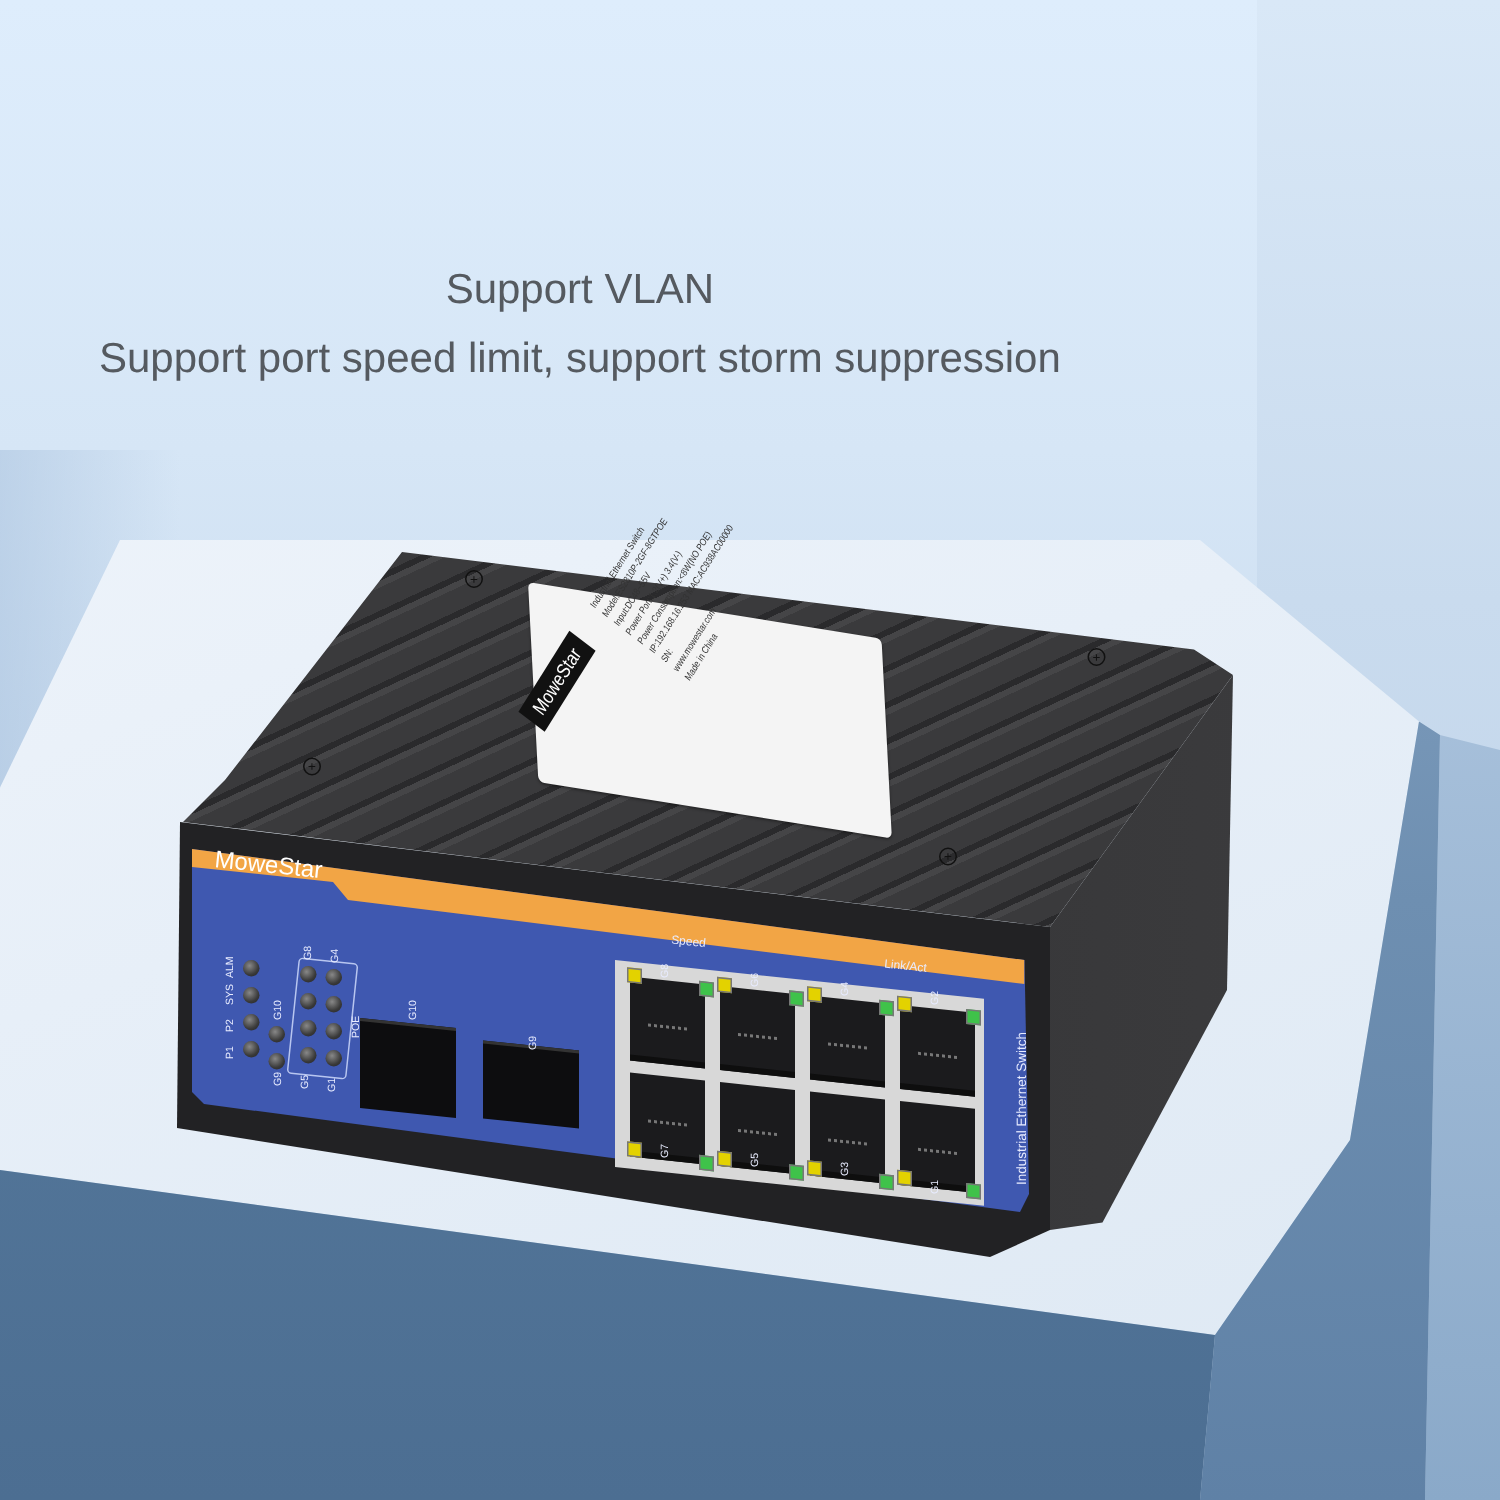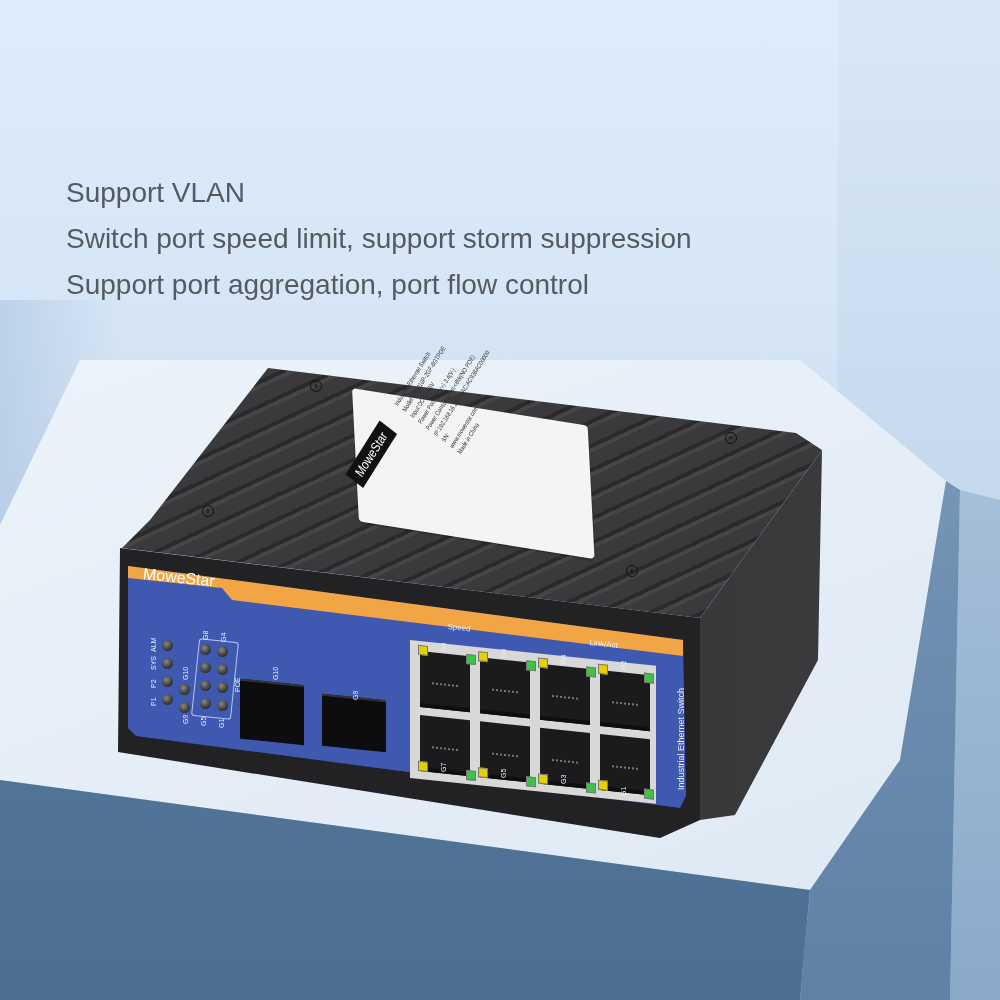--- a/index.html
+++ b/index.html
@@ -21,21 +21,21 @@
   .slab-side { position:absolute; left:0; top:0; width:1000px; height:1000px;
     clip-path:polygon(946px 481px, 960px 490px, 950px 1000px, 800px 1000px, 810px 890px, 900px 760px);
     background:linear-gradient(180deg,#97b2cf 0%,#6e8fb1 60%,#5f81a6 100%); }
   .floor-right { position:absolute; left:0; top:0; width:1000px; height:1000px;
     clip-path:polygon(960px 490px,1000px 500px,1000px 1000px,950px 1000px);
     background:linear-gradient(180deg,#c0d4ea 0%,#8aa9c9 100%); }
 
   
   .headline { position:absolute; left:66px; top:74px; margin:0; font-size:49px; font-weight:700;
     color:#2b2b2b; letter-spacing:-0.5px; white-space:nowrap; }
-  .features { position:absolute; left:66px; top:170px; margin:0; padding:0; list-style:none; }
+  .features { position:absolute; left:66px; top:170px; margin:0; padding:0; list-style:none;text-align:center; }
   .features li { font-size:28px; color:#555a60; line-height:46px; white-space:nowrap; }
 
   
   .device { position:absolute; left:0; top:0; width:1000px; height:1000px; }
   .dev-top { position:absolute; inset:0;
     clip-path:polygon(268px 368px, 796px 433px, 822px 450px, 700px 618px, 122px 548px, 150px 520px);
     background:repeating-linear-gradient(155deg,#3a3a3c 0 14px,#2a2a2c 14px 18px,#454547 18px 22px); }
   .dev-front { position:absolute; inset:0;
     clip-path:polygon(120px 548px, 700px 618px, 700px 820px, 660px 838px, 118px 752px);
     background:#222224; }
@@ -90,22 +90,21 @@
 <div class="scene">
   <div class="wall-right"></div>
   <div class="wall-left-shade"></div>
   <div class="floor-right"></div>
   <div class="slab-top"></div>
   <div class="slab-side"></div>
   <div class="slab-front"></div>
 
   <ul class="features">
     <li>Support VLAN</li>
-    <li>Switch port speed limit, support storm suppression</li>
-    <li>Support port aggregation, port flow control</li>
+    <li>Support port speed limit, support storm suppression</li>
   </ul>
 
   <div class="device">
     <div class="dev-top"></div>
     <div class="dev-side"></div>
     <div class="dev-front"></div>
 
     <span class="screw" style="left:202px;top:505px">+</span>
     <span class="screw" style="left:310px;top:380px">+</span>
     <span class="screw" style="left:626px;top:565px">+</span>

